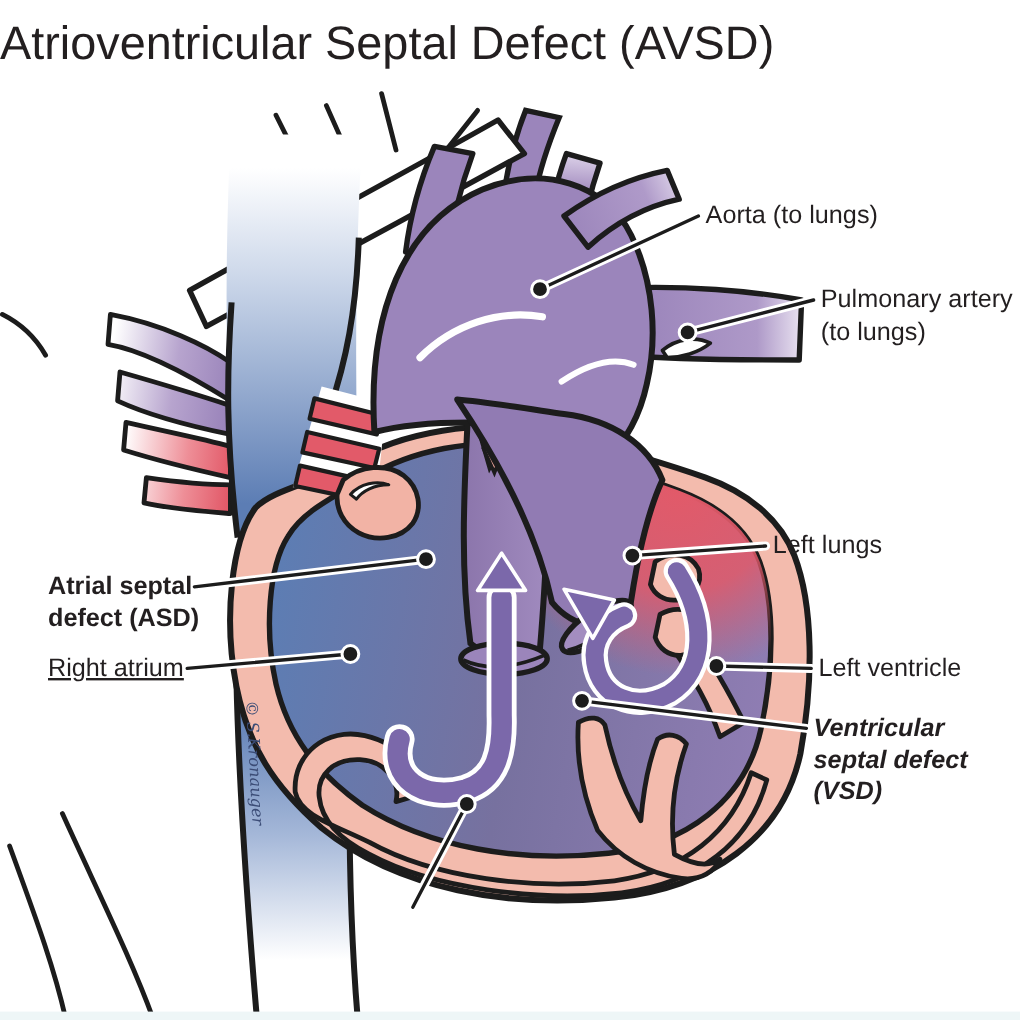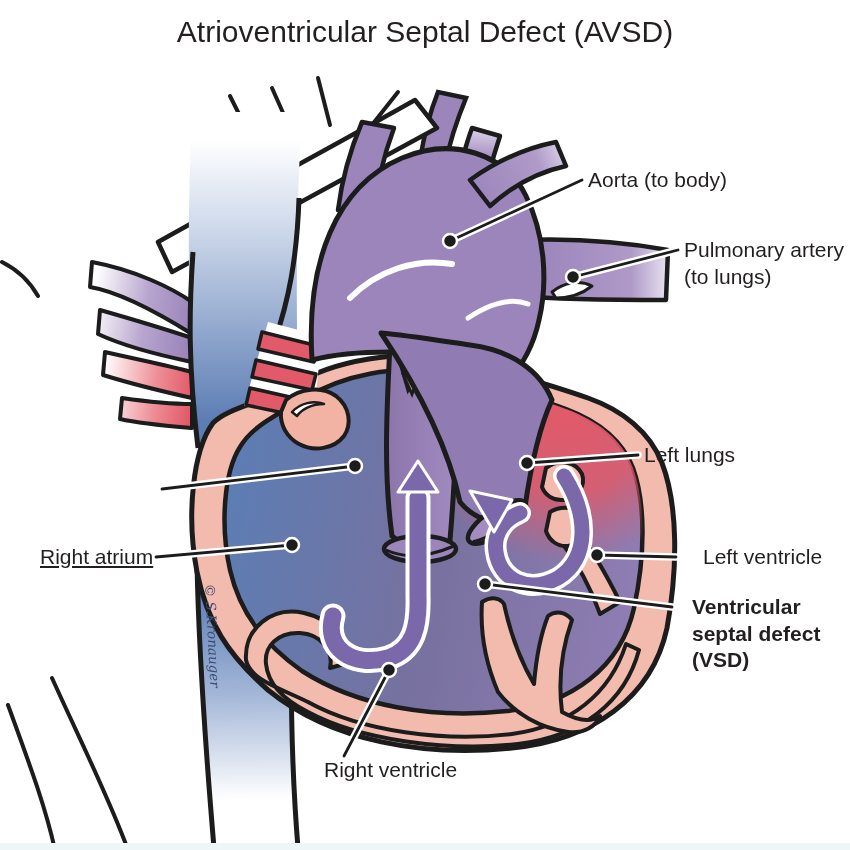--- a/index.html
+++ b/index.html
@@ -2,21 +2,21 @@
 <html><head>
 <meta charset="utf-8">
 <style>
   html,body{margin:0;padding:0;background:#fff;}
   #stage{position:relative;width:850px;height:850px;background:#ffffff;overflow:hidden;
          font-family:"Liberation Sans","DejaVu Sans",sans-serif;color:#231f20;}
   #art{position:absolute;left:0;top:0;}
   .lbl{position:absolute;font-size:21px;line-height:1.27;color:#231f20;white-space:nowrap;}
   .lbl.wrap{white-space:normal;}
   .lbl.bold{font-weight:bold;}
-  #title{position:absolute;left:0;right:0;top:15px;text-align:center;font-size:30px;color:#231f20;}
+  #title{position:absolute;left:0;right:0;top:15px;text-align:left;font-size:39px;color:#231f20;}
 </style>
 </head>
 <body>
 
 <div id="stage">
 
   <svg id="art" width="850" height="850" viewBox="0 0 850 850">
     <defs>
       <linearGradient id="gSVC" gradientUnits="userSpaceOnUse" x1="250" y1="140" x2="250" y2="420">
         <stop offset="0" stop-color="#ffffff"></stop>
@@ -247,20 +247,20 @@
         <circle cx="485" cy="584" r="7"></circle>
           <circle cx="389" cy="670" r="7"></circle>
       </g>
     </g>
 
     <rect x="0" y="843" width="850" height="7" fill="#eef6f7"></rect>
   </svg>
 
   <div id="title">Atrioventricular Septal Defect (AVSD)</div>
 
-  <div class="lbl" style="left:588px;top:167px;">Aorta (to body)</div>
+  <div class="lbl" style="left:588px;top:167px;">Aorta (to lungs)</div>
   <div class="lbl wrap" style="left:684px;top:237px;width:172px;">Pulmonary artery (to lungs)</div>
   <div class="lbl" style="left:644px;top:442px;">Left lungs</div>
+  <div class="lbl wrap bold" style="left:40px;top:476px;width:135px;">Atrial septal defect (ASD)</div>
   <div class="lbl" style="left:40px;top:544px;text-decoration:underline;">Right atrium</div>
-  <div class="lbl" style="left:682px;top:544px;margin-left:21px;">Left ventricle</div>
-  <div class="lbl wrap bold" style="left:692px;top:594px;width:145px;">Ventricular septal defect (VSD)</div>
-  <div class="lbl" style="left:324px;top:757px;">Right ventricle</div>
+  <div class="lbl" style="left:682px;top:544px;">Left ventricle</div>
+  <div class="lbl wrap bold" style="left:678px;top:594px;width:145px;font-style:italic;">Ventricular septal defect (VSD)</div>
 </div>
 
 </body></html>

